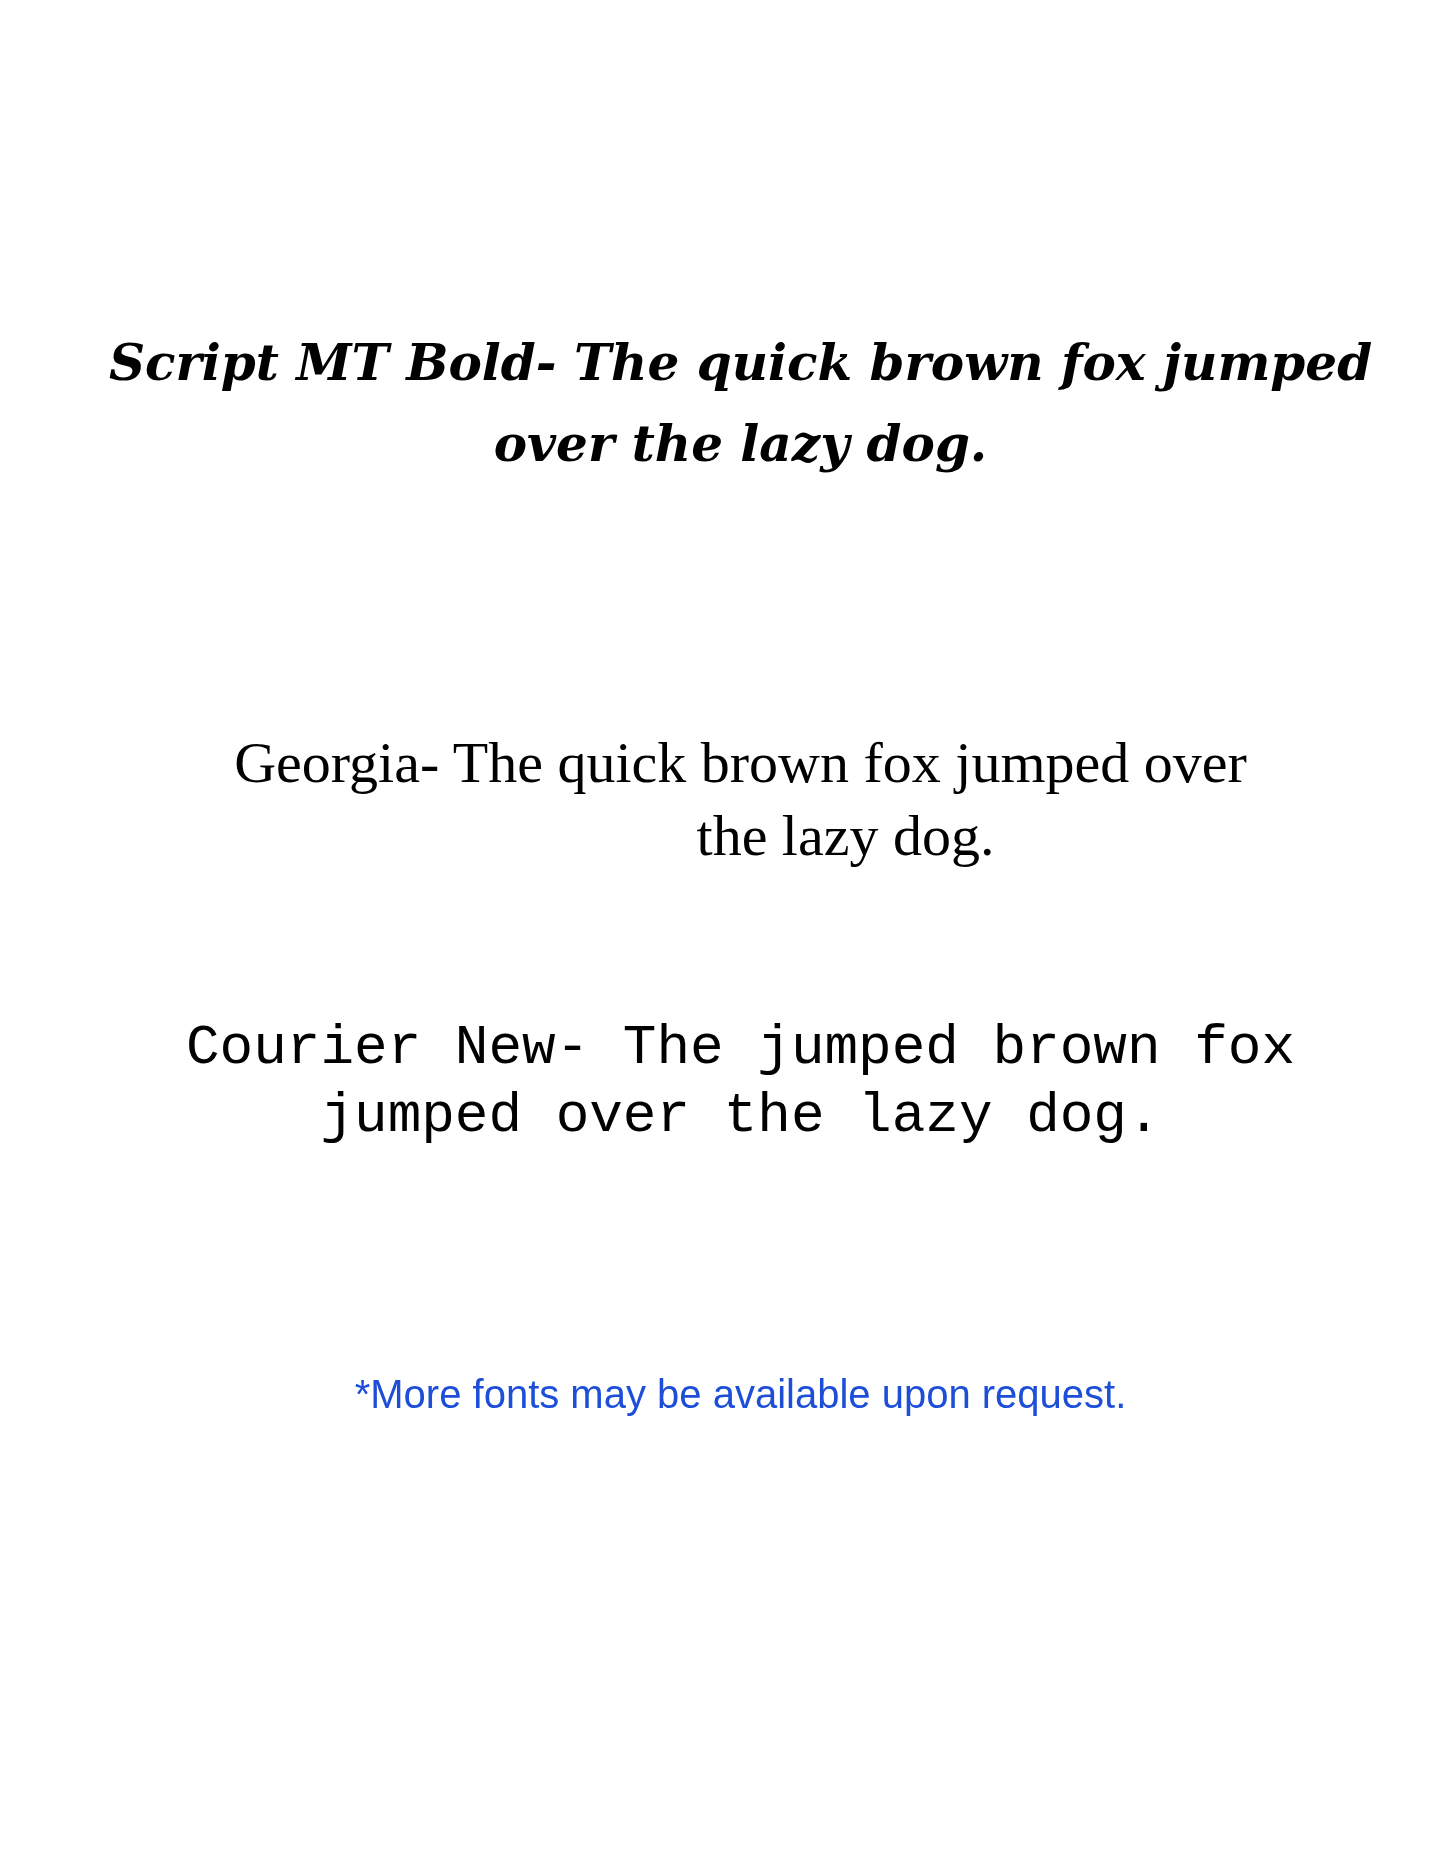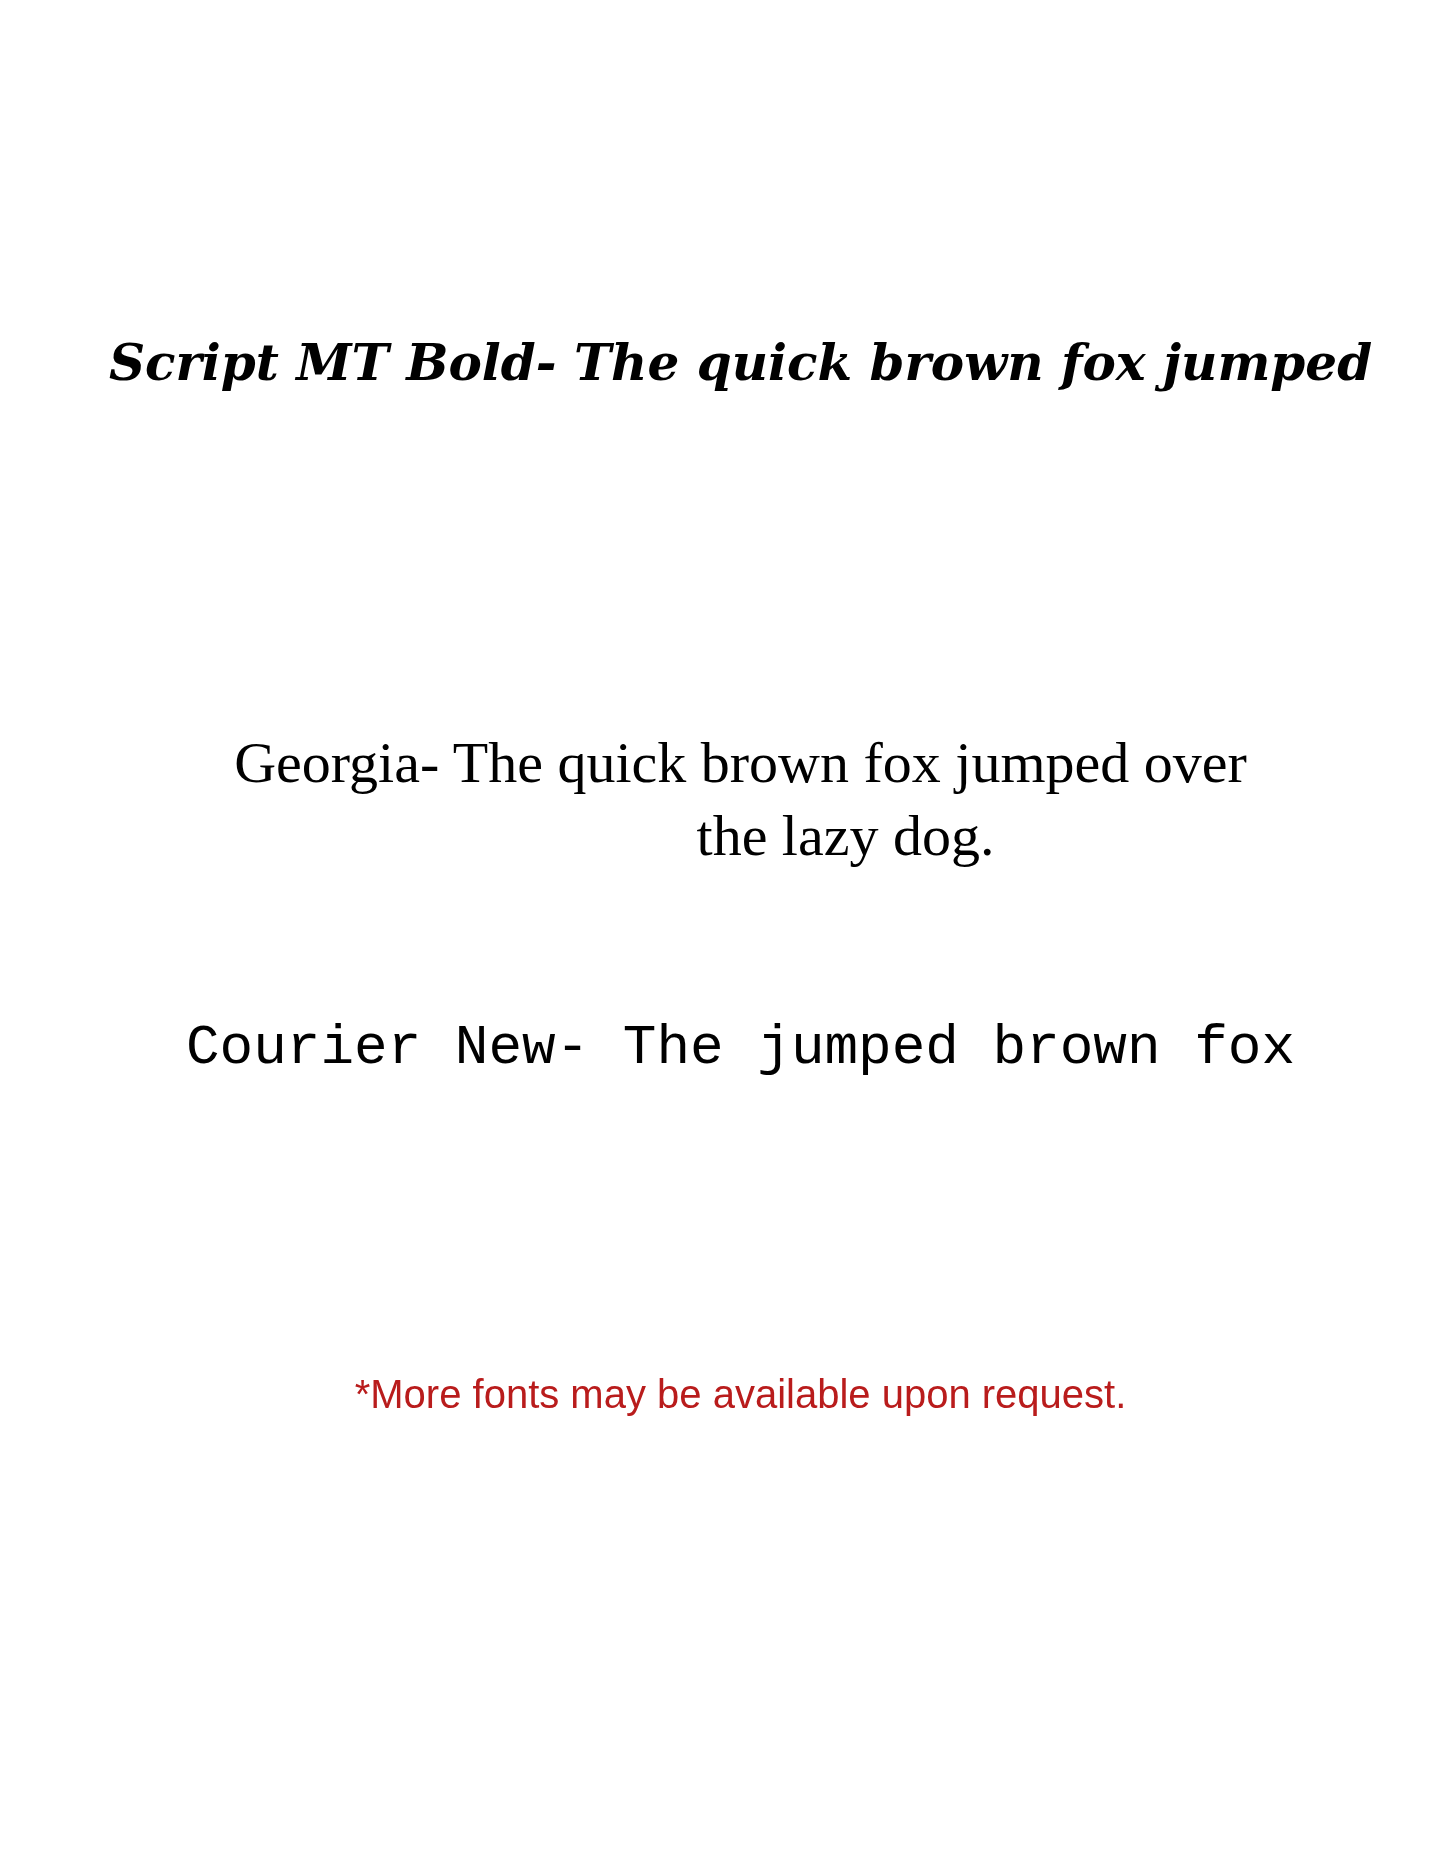--- a/index.html
+++ b/index.html
@@ -57,37 +57,39 @@
   .footnote {
     position: absolute;
     top: 1372px;
     left: 0;
     right: 0;
     box-sizing: border-box;
     padding-left: 36px;
     text-align: center;
     font-family: "Liberation Sans", sans-serif;
     font-size: 40px;
-    color: #b91c1c;
+    color: #1d4ed8;
     white-space: nowrap;
   }
 </style>
 </head>
 <body>
 
 <div class="page">
 
   <div class="sample sample-script">
     <div class="line line-1">Script MT Bold- The quick brown fox jumped</div>
+    <div class="line line-2">over the lazy dog.</div>
   </div>
 
   <div class="sample sample-georgia">
     <div class="line line-1">Georgia- The quick brown fox jumped over</div>
     <div class="line line-2">the lazy dog.</div>
   </div>
 
   <div class="sample sample-courier">
     <div class="line line-1">Courier New- The jumped brown fox</div>
+    <div class="line line-2">jumped over the lazy dog.</div>
   </div>
 
   <div class="footnote">*More fonts may be available upon request.</div>
 
 </div>
 
 </body></html>

